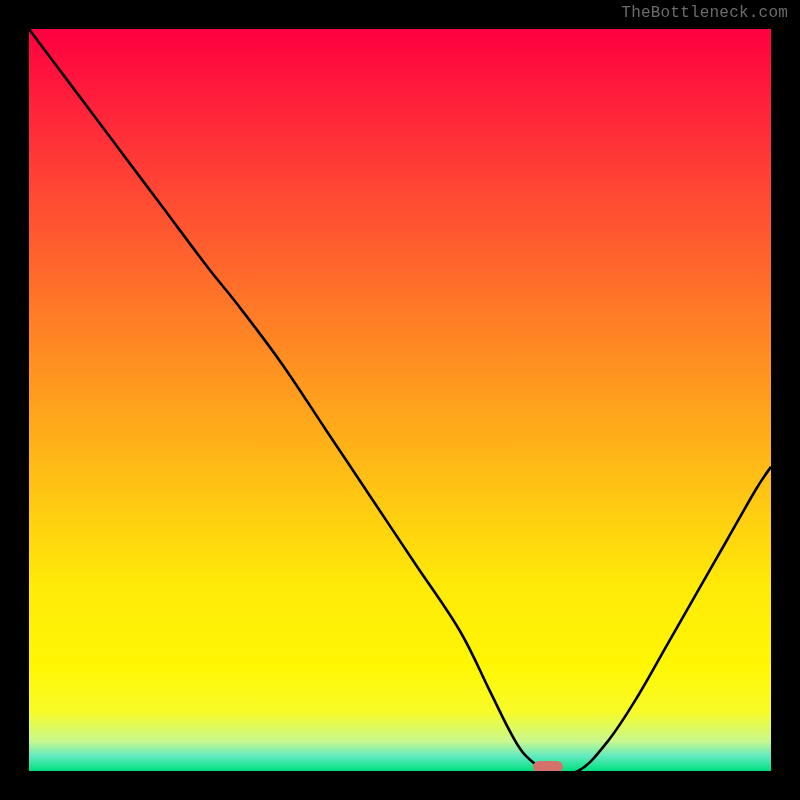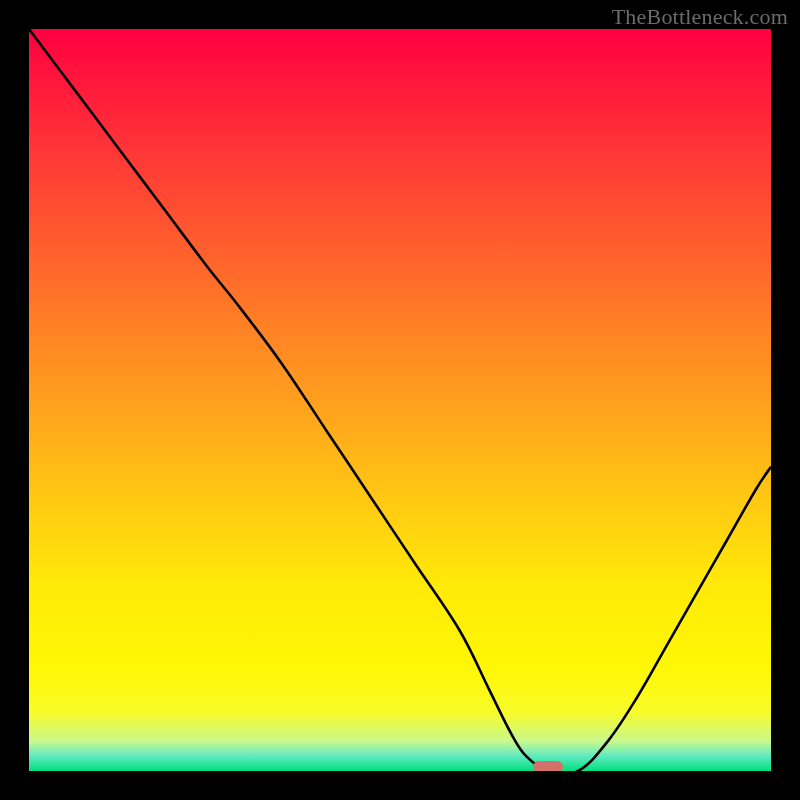--- a/index.html
+++ b/index.html
@@ -48,22 +48,22 @@
       #c8f88e 96%,
       #60eac0 98%,
       #00e080 100%
     );
   }
   .watermark {
     position: absolute;
     top: 4px;
     right: 12px;
     color: #6b6b6b;
-    font-family: Liberation Serif, serif;
-    font-size: 22px;
+    font-family: Liberation Mono, monospace;
+    font-size: 16px;
     font-weight: 500;
     letter-spacing: 0.2px;
     user-select: none;
   }
   svg.curve {
     position: absolute;
     left: 0;
     top: 0;
     width: 742px;
     height: 742px;

